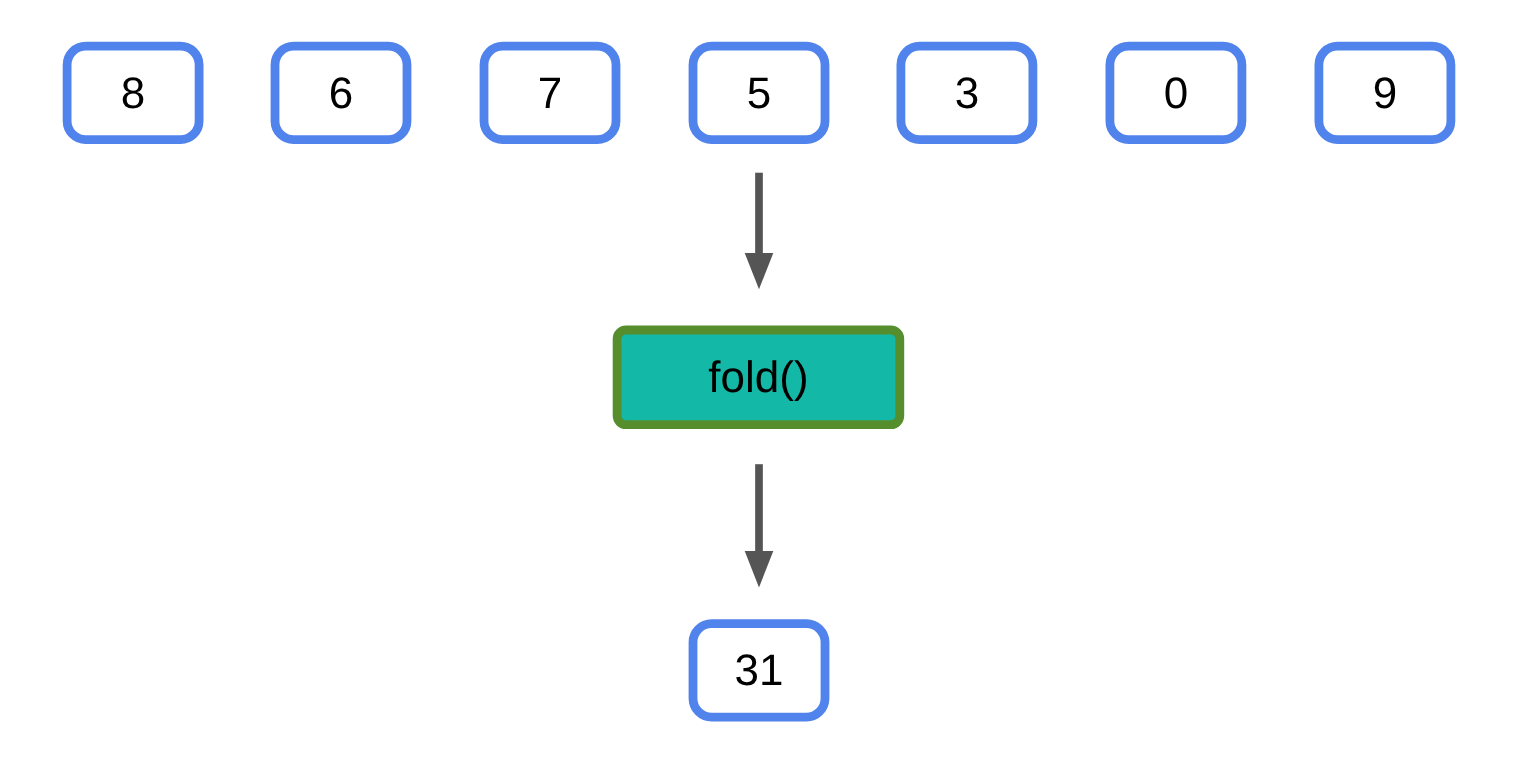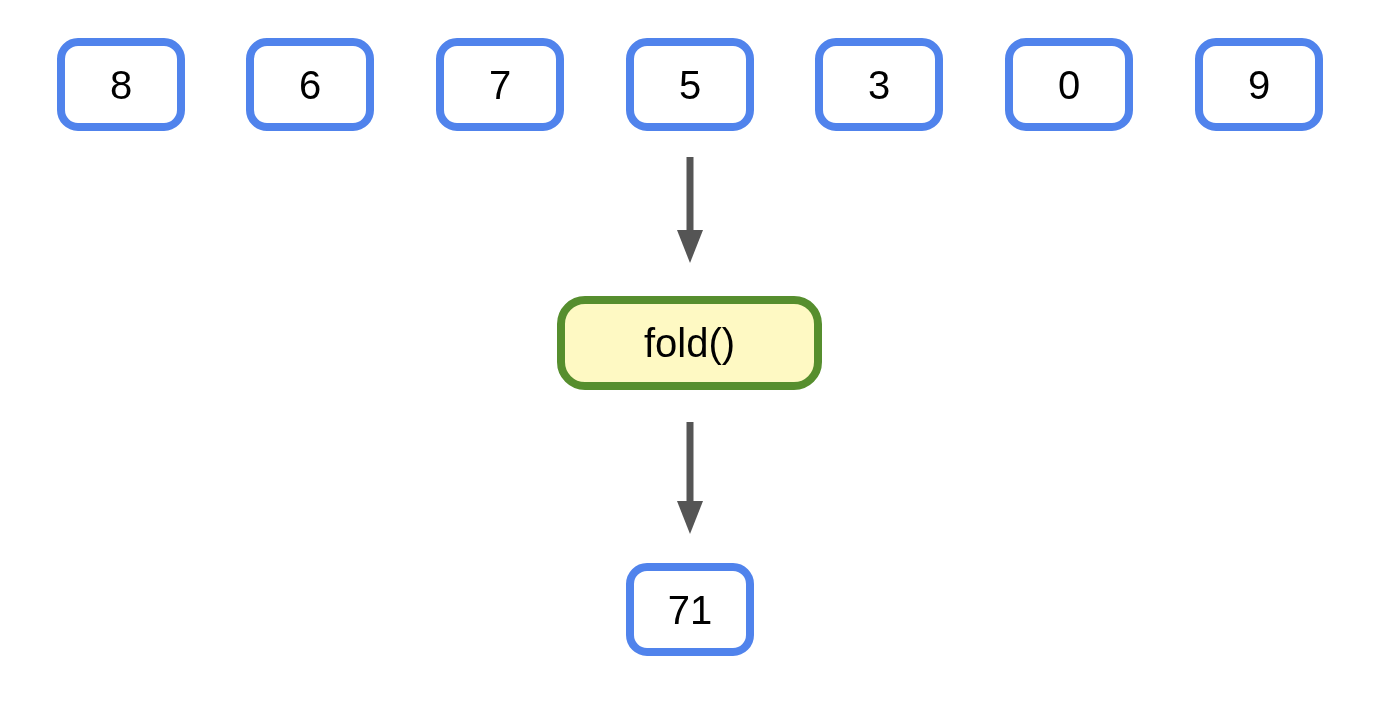--- a/index.html
+++ b/index.html
@@ -34,23 +34,23 @@
   .node-input,
   .node-result {
     background: #ffffff;
     border: 8px solid #5083ec;
     border-radius: 21px;
     color: #000000;
     font-size: 40px;
     font-weight: 400;
   }
   .node-op {
-    background: #fef9c3;
+    background: #14b8a6;
     border: 8px solid #568e2e;
-    border-radius: 28px;
+    border-radius: 12px;
     color: #000000;
     font-size: 40px;
     font-weight: 400;
   }
 
   
   #arrows {
     position: absolute;
     left: 0;
     top: 0;
@@ -90,21 +90,21 @@
 
   <div class="node node-input" style="left:1195px; top:38px; width:128px; height:93px;">
     <span>9</span>
   </div>
 
   <div class="node node-op" style="left:557px; top:296px; width:265px; height:94px;">
     <span>fold()</span>
   </div>
 
   <div class="node node-result" style="left:626px; top:563px; width:128px; height:93px;">
-    <span>71</span>
+    <span>31</span>
   </div>
 
   <svg id="arrows" viewBox="0 0 1400 710" xmlns="http://www.w3.org/2000/svg">
 
     <g>
       <line x1="690" y1="157" x2="690" y2="232" stroke="#555555" stroke-width="7" stroke-linecap="butt"></line>
       <polygon points="677,230 703,230 690,263" fill="#555555"></polygon>
     </g>
 
     <g>

